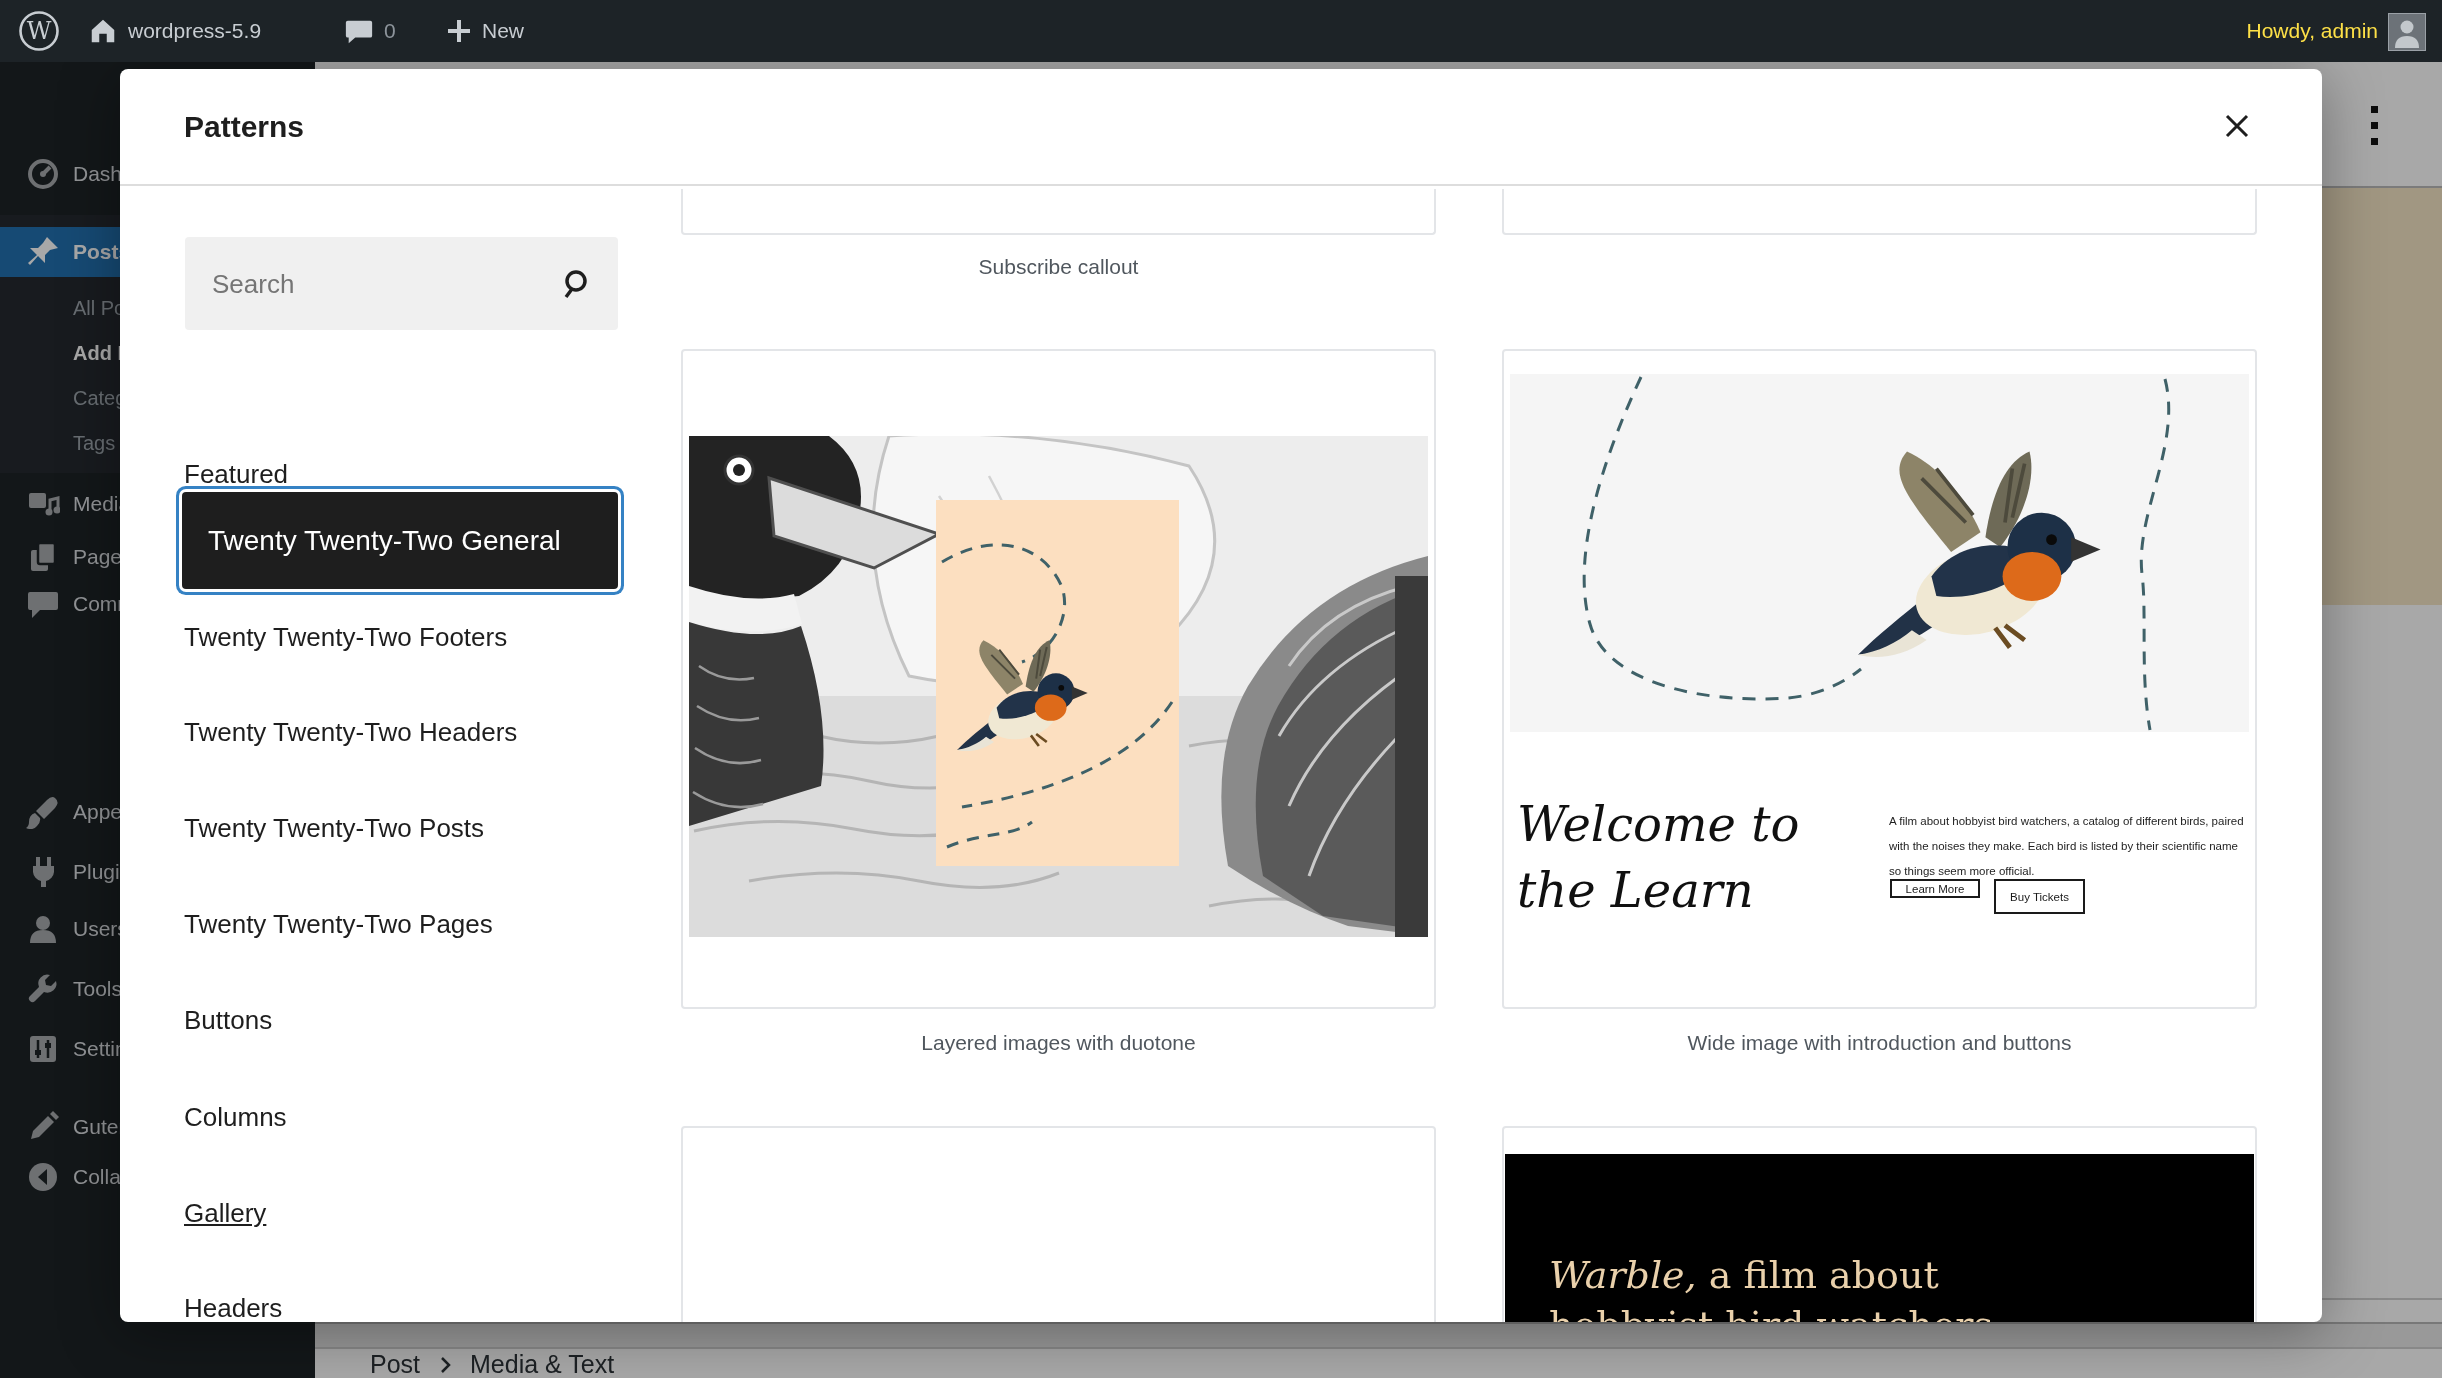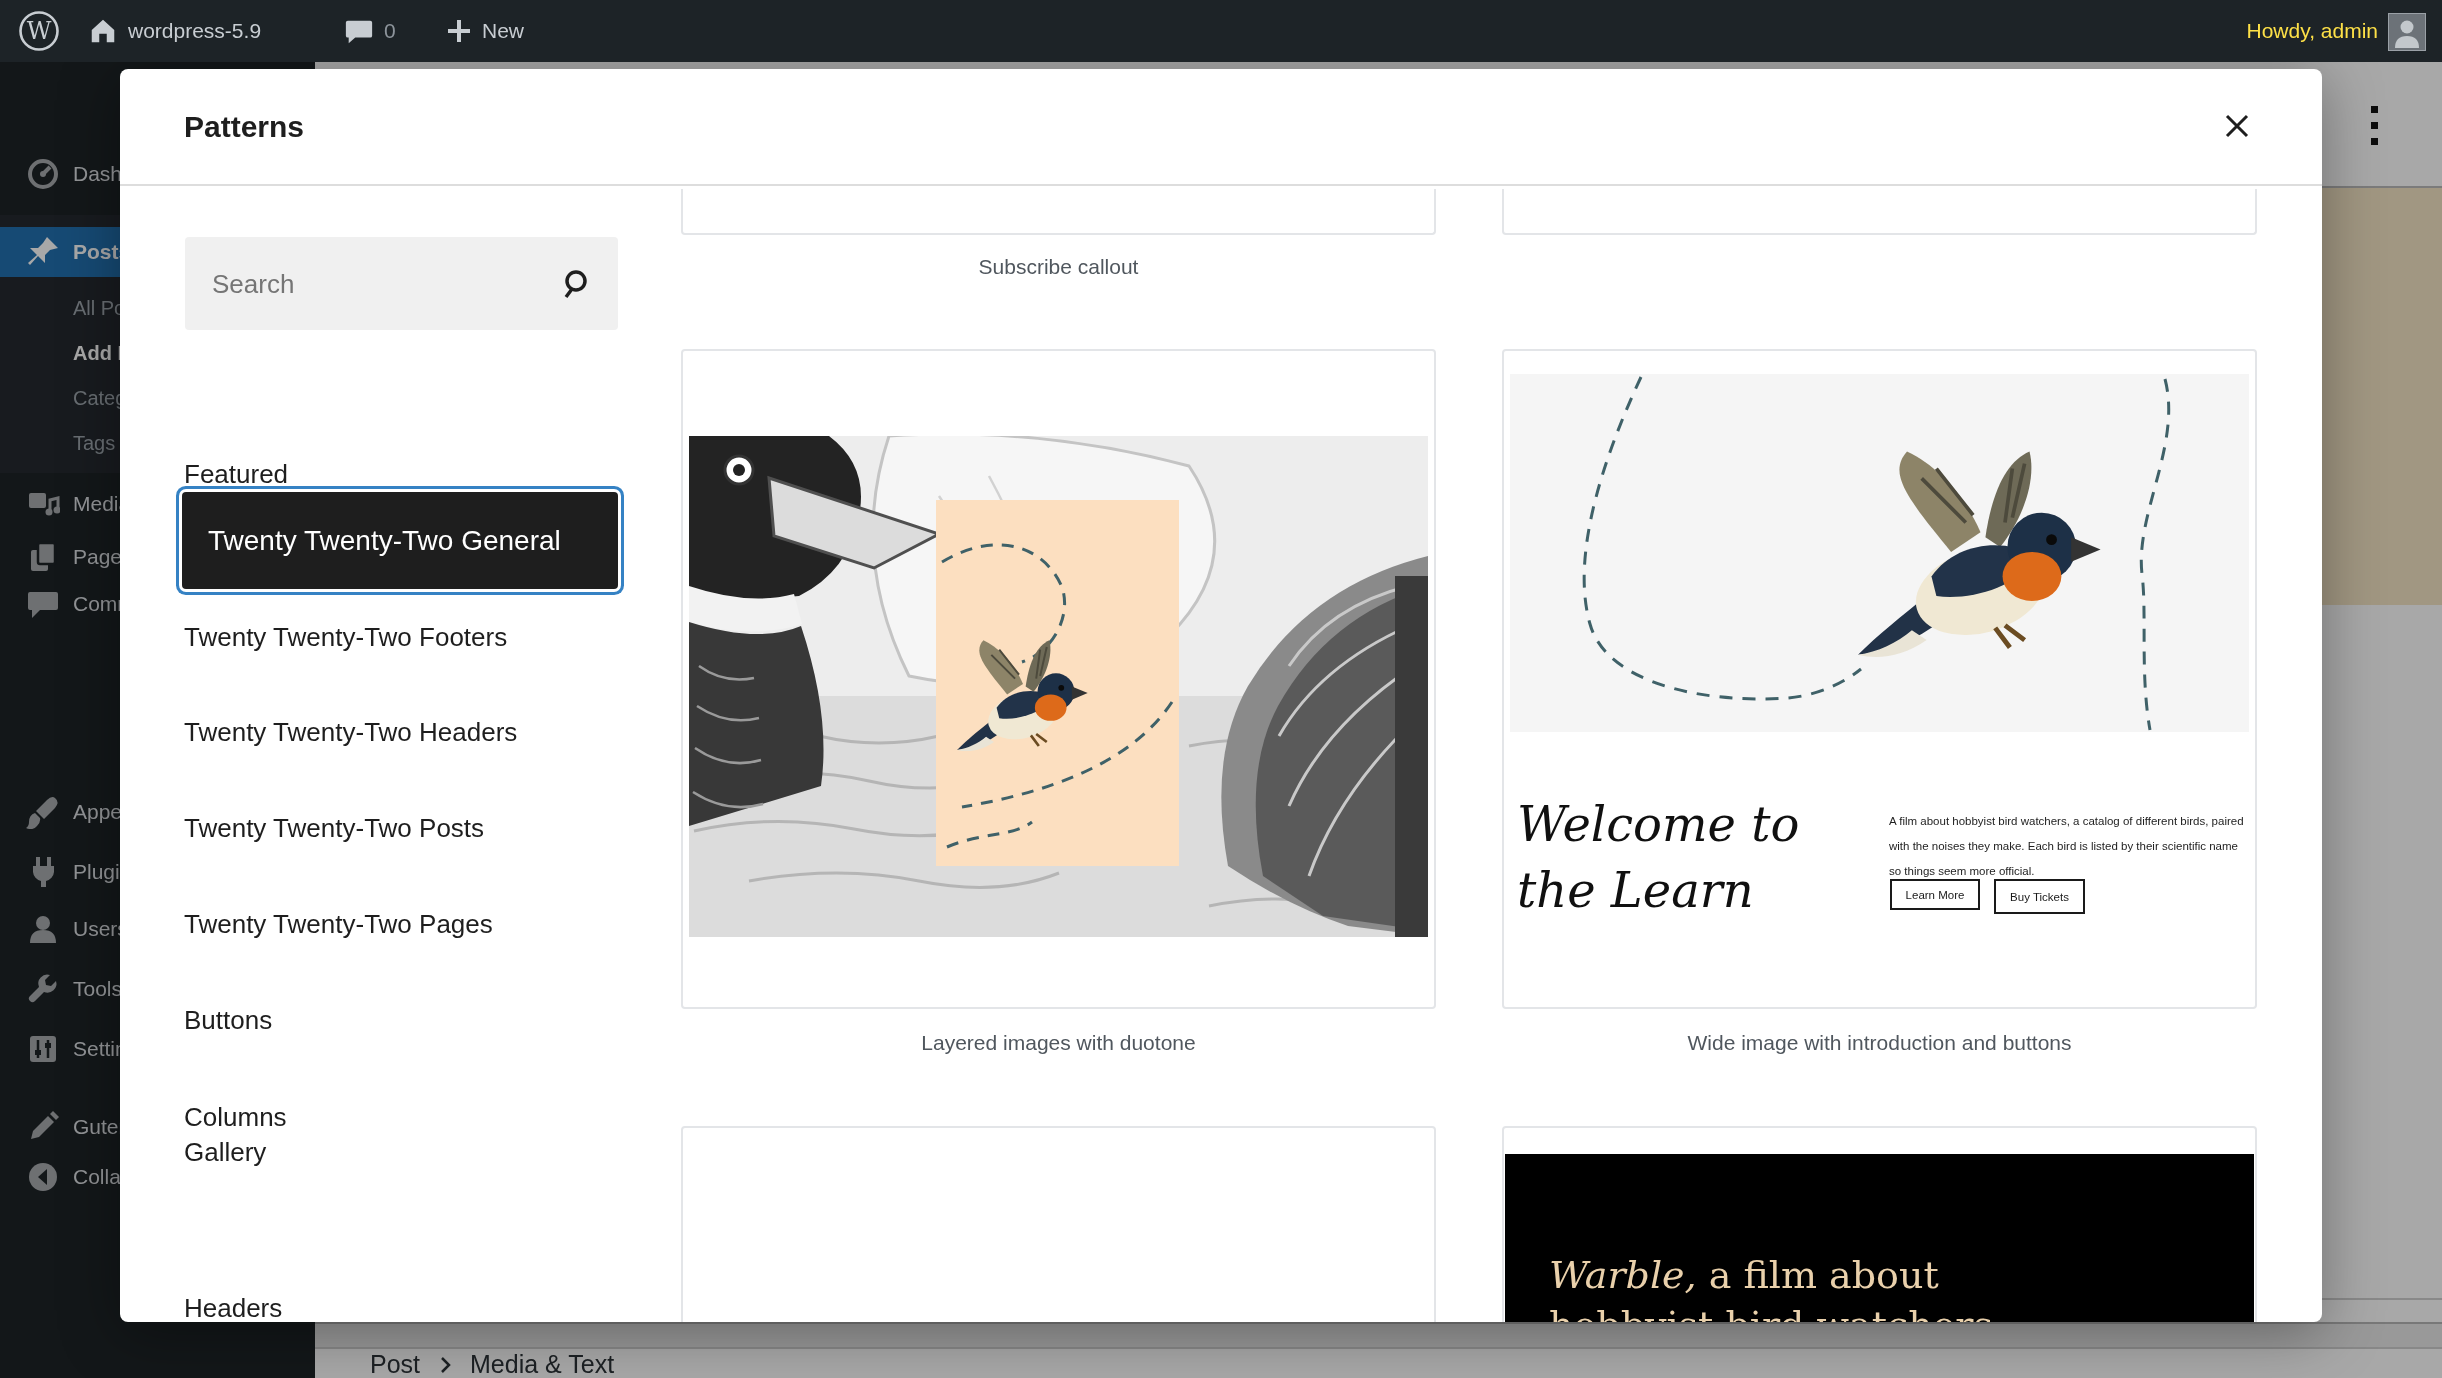--- a/index.html
+++ b/index.html
@@ -247,21 +247,21 @@
       </div>
     <div class="a cat" style="top:825px;">
         <span>Twenty Twenty-Two Pages</span>
       </div>
     <div class="a cat" style="top:921px;">
         <span>Buttons</span>
       </div>
     <div class="a cat" style="top:1018px;">
         <span>Columns</span>
       </div>
-    <div class="a cat" style="top:1053px;">
+    <div class="a cat" style="top:1114px;text-decoration:underline;">
         <span>Gallery</span>
       </div>
     <div class="a cat" style="top:1209px;">
         <span>Headers</span>
       </div>
 
     <div class="a grid">
 
       <div class="a card" style="left:41px;top:-160px;width:755px;height:206px;border-top:none;border-radius:0 0 4px 4px;"></div>
       <div class="a plabel" style="left:41px;top:66px;">Subscribe callout</div>
@@ -318,21 +318,21 @@
             <path d="M131 3 C 95 80 60 180 80 250 C 96 308 190 330 278 324 C 310 321 335 308 351 295"></path>
             <path d="M655 5 C 672 70 625 140 632 200 C 637 240 630 300 640 356"></path>
           </g>
           <use href="#swallow" transform="translate(348,75) scale(2.45)"></use>
         </svg>
         <div class="a av-heading" style="left:13px;top:440px;">
           <div>Welcome to</div>
           <div>the Learn</div>
         </div>
         <div class="a av-body" style="left:385px;top:458px;width:360px;">A film about hobbyist bird watchers, a catalog of different birds, paired with the noises they make. Each bird is listed by their scientific name so things seem more official.</div>
-        <div class="av-btn" style="left:386px;top:528px;width:90px;height:31px;">Learn More</div>
+        <div class="av-btn" style="left:386px;top:528px;width:90px;height:19px;">Learn More</div>
         <div class="av-btn" style="left:490px;top:528px;width:91px;height:35px;">Buy Tickets</div>
       </div>
       <div class="a plabel" style="left:862px;top:842px;">Wide image with introduction and buttons</div>
 
       <div class="a card" style="left:41px;top:937px;width:755px;height:420px;"></div>
 
       <div class="a card" style="left:862px;top:937px;width:755px;height:420px;overflow:hidden;">
         <div class="a" style="left:1px;top:26px;width:749px;height:392px;background:#000;">
           <div class="a warble" style="left:44px;top:96px;">
             <span style="font-style:italic">Warble,</span><span> a film about</span>

